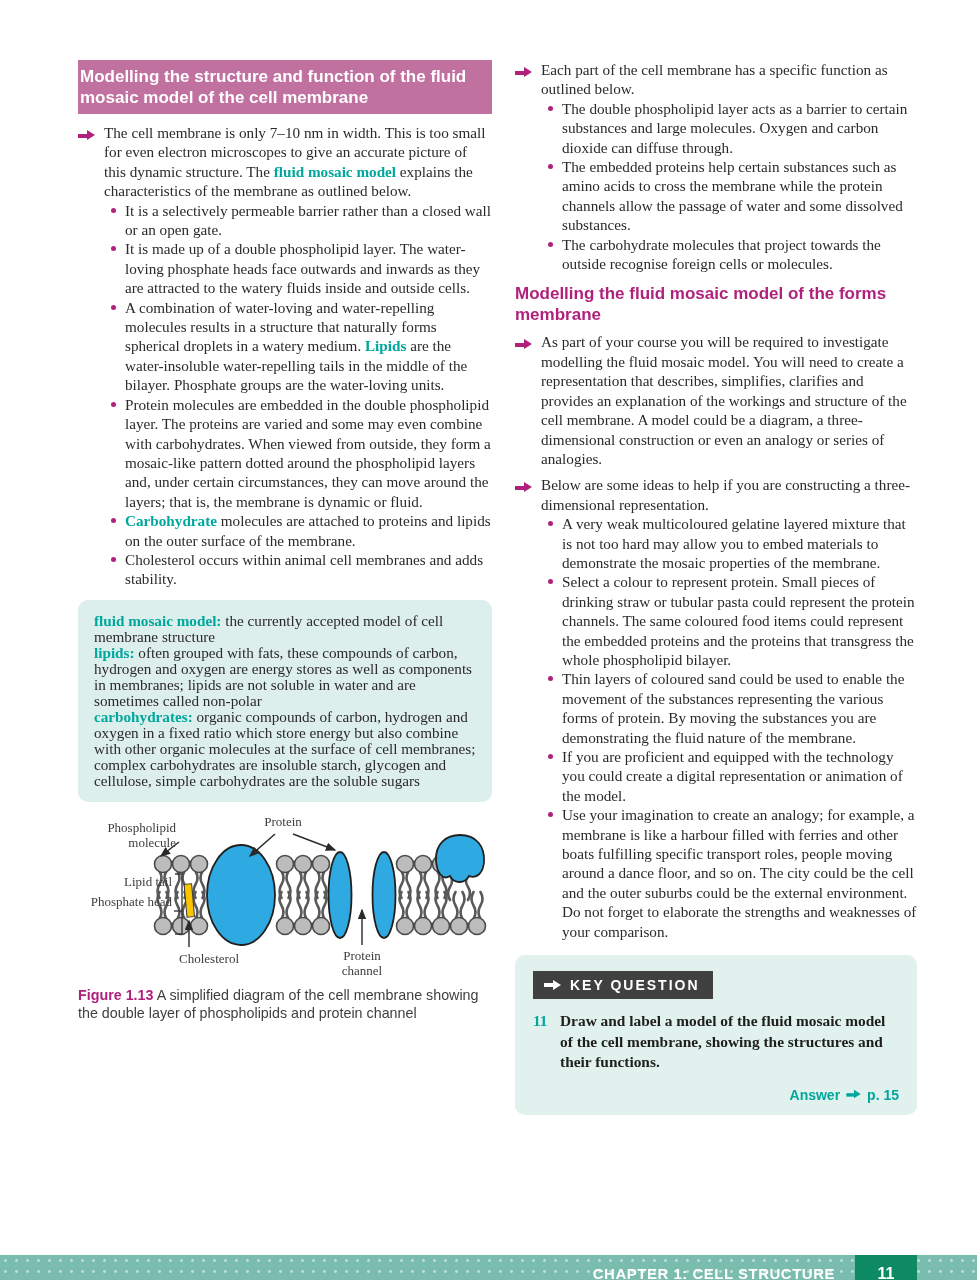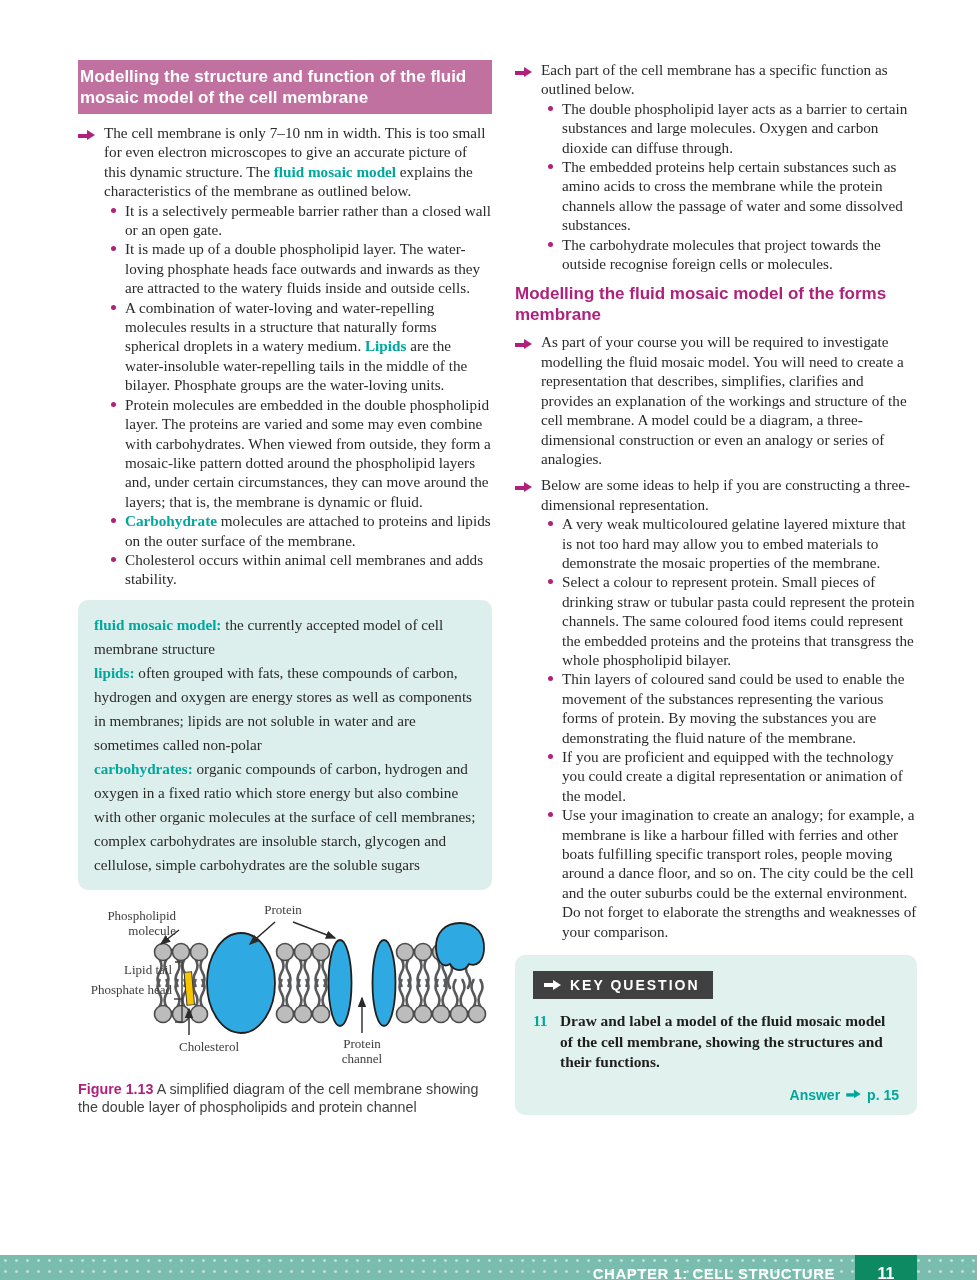--- a/index.html
+++ b/index.html
@@ -27,34 +27,34 @@
   .ai-white{color:#ffffff;}
   .ai-teal{color:#00a79d;transform:scale(.85);}
 
   .bullets{list-style:none;margin:0;padding:0;}
   .bullets li{display:flex;}
   .dot{flex:none;width:5px;height:5px;border-radius:50%;background:#b0217c;margin:7px 9px 0 7px;}
   .li-t{flex:1;}
   .term{color:#00a79d;font-weight:bold;}
 
   .gloss{background:#ddefec;border-radius:10px;padding:13px 16px;margin-top:11px;
-         font-size:15.2px;line-height:24px;}
+         font-size:15.2px;line-height:16px;}
   .gterm{color:#00a79d;font-weight:bold;}
 
   .figure{position:relative;height:172px;margin-top:12px;}
   .figure svg{position:absolute;left:0;top:0;}
   .flabel{position:absolute;font-family:Liberation Serif, serif;font-size:13px;
           line-height:15.5px;color:#3d3d3c;}
   .head{fill:#bcbcbc;stroke:#4b4b4b;stroke-width:1.6;}
   .tail{fill:none;stroke:#58595b;stroke-width:2.6;stroke-linecap:round;}
   .blue{fill:#2fa9e1;stroke:#22201f;stroke-width:1.8;}
   .lbl-line{stroke:#3d3d3c;stroke-width:1.4;fill:none;}
 
   .caption{font-family:"Liberation Sans",sans-serif;font-size:14.3px;line-height:18.5px;
-           color:#3f3f3e;margin-top:6px;}
+           color:#3f3f3e;}
   .figlabel{color:#b0217c;font-weight:bold;}
 
   .kq{background:#e0f1ee;border-radius:10px;padding:16px 18px 12px 18px;margin-top:14px;}
   .kq-banner{display:inline-flex;align-items:center;gap:9px;background:#404040;color:#fff;
              font-family:"Liberation Sans",sans-serif;font-weight:bold;font-size:14px;
              letter-spacing:2px;padding:6px 13px 6px 11px;}
   .kq-q{display:flex;margin-top:12px;font-weight:bold;font-size:15.4px;line-height:20.5px;color:#1e1e1c;}
   .kq-num{flex:none;width:27px;color:#00a79d;}
   .kq-answer{display:flex;justify-content:flex-end;align-items:center;gap:5px;
              font-family:"Liberation Sans",sans-serif;font-weight:bold;font-size:14px;

